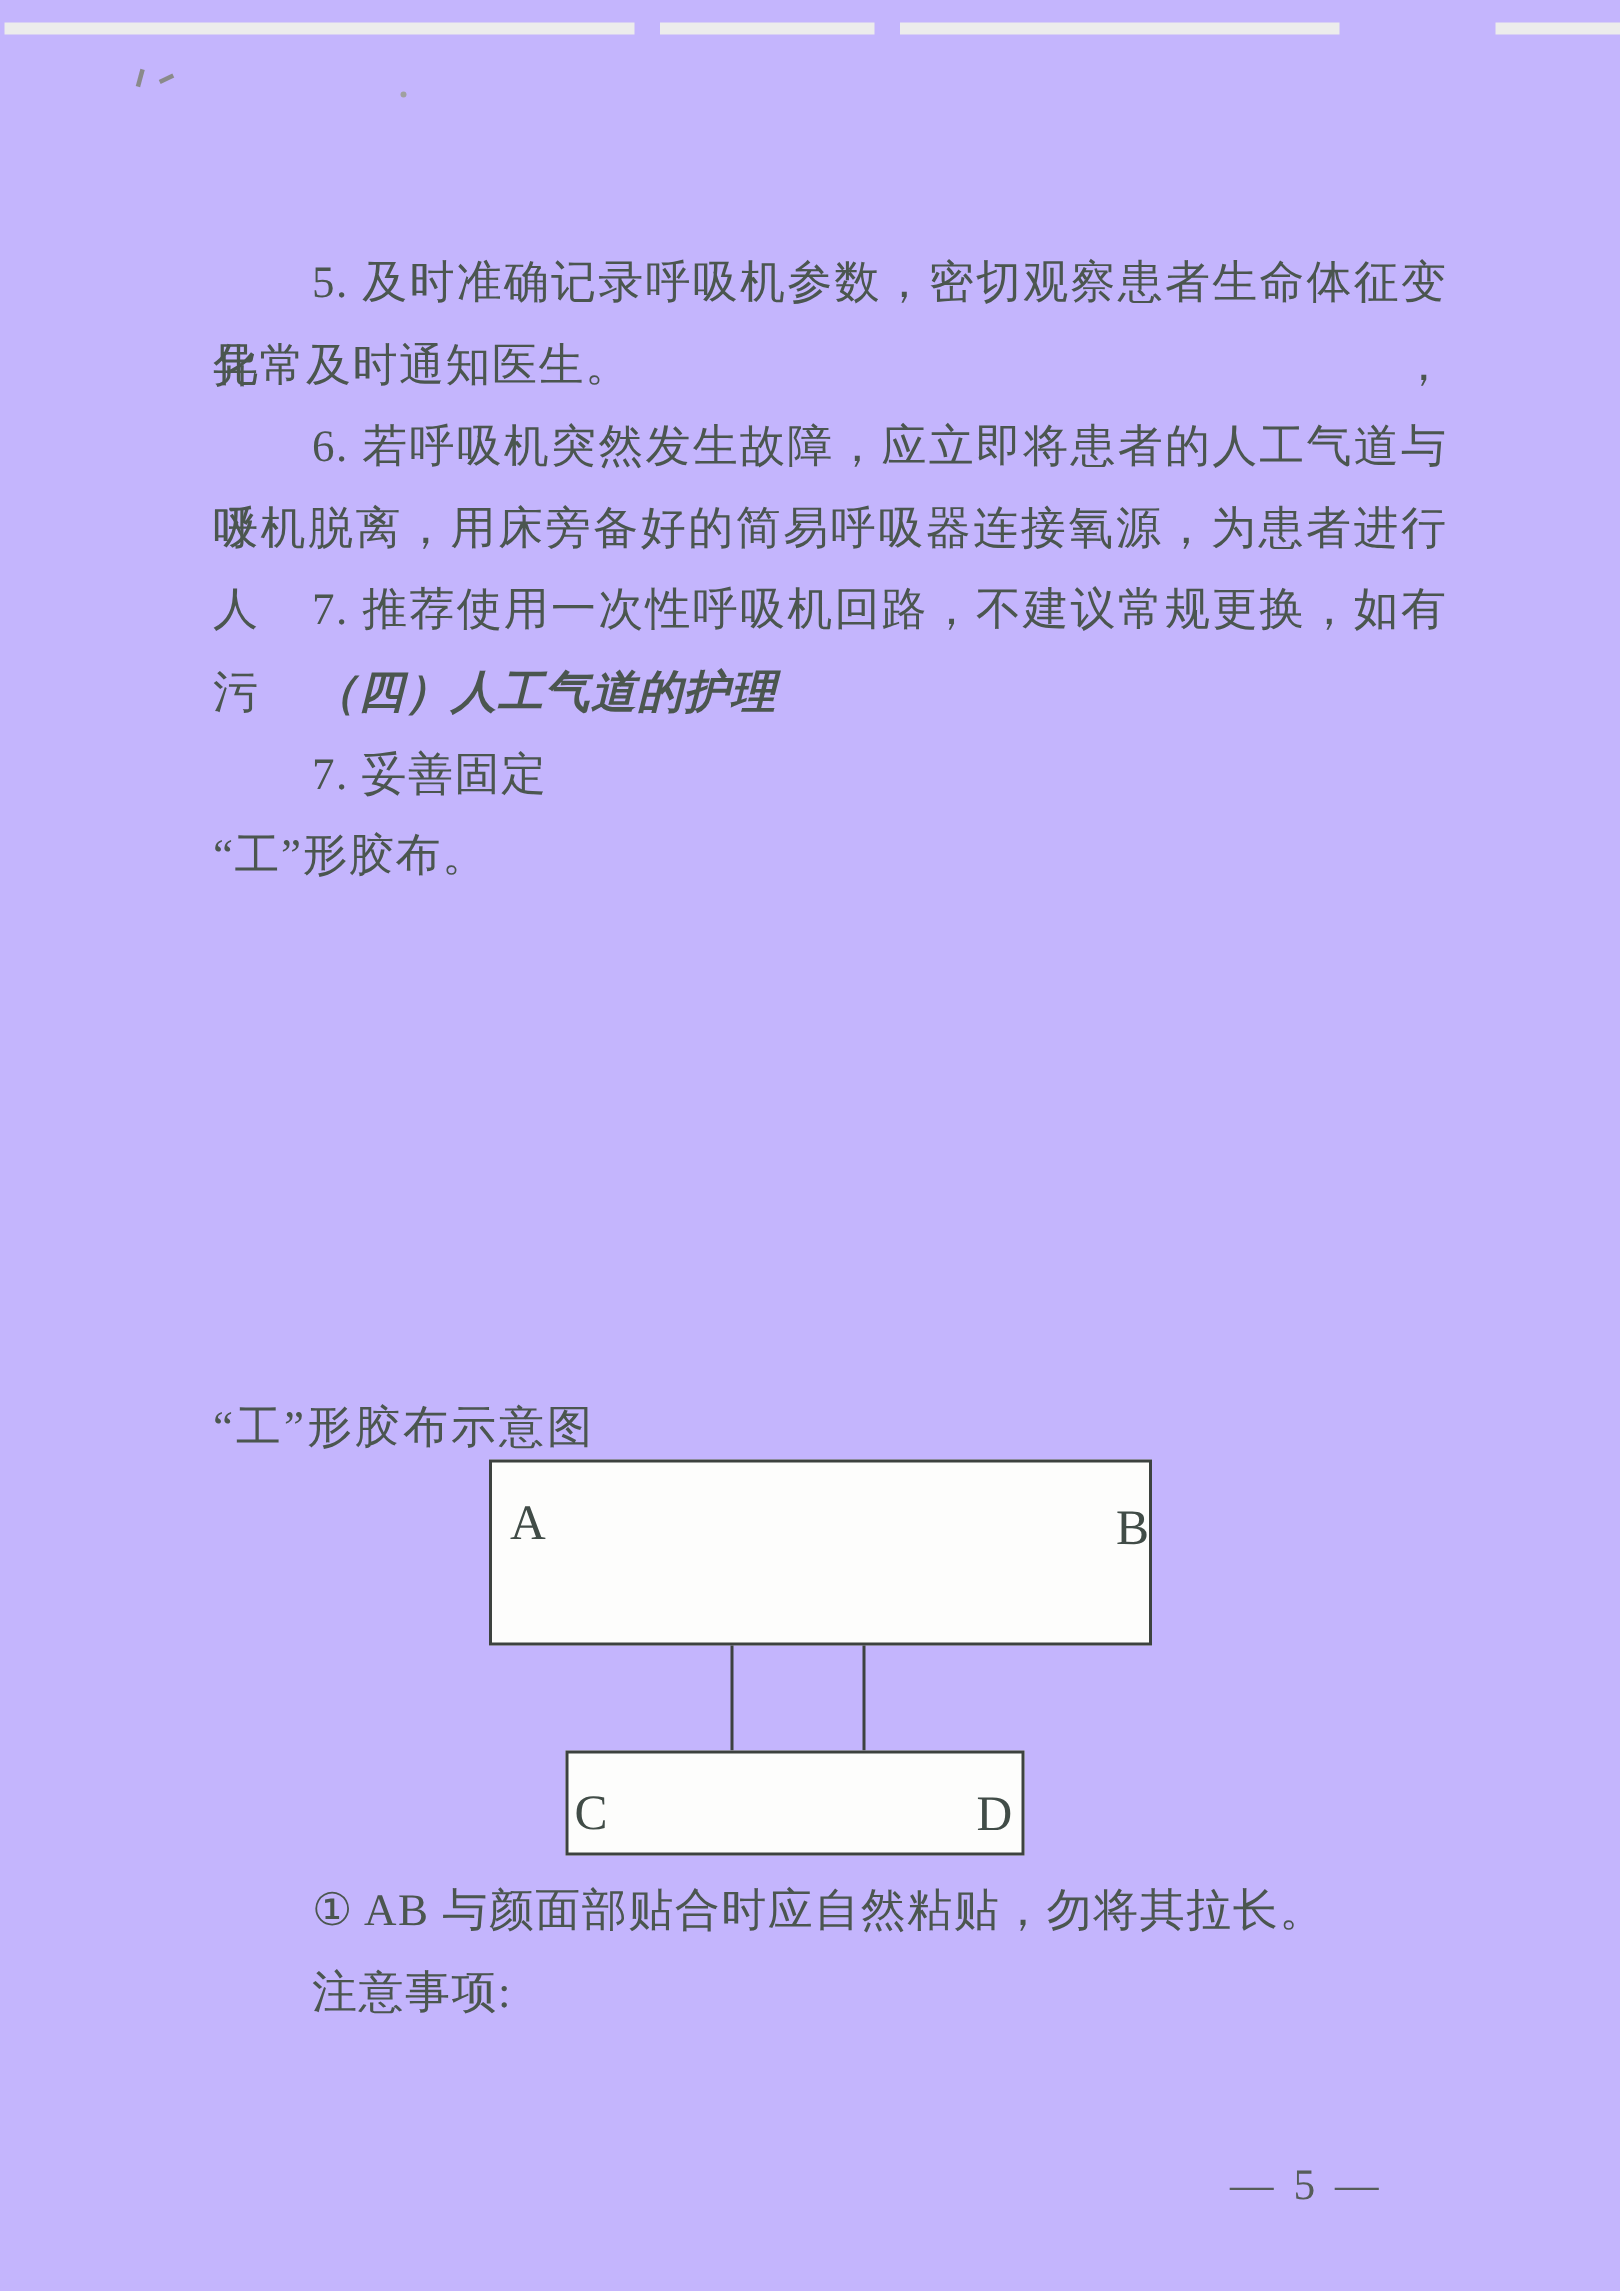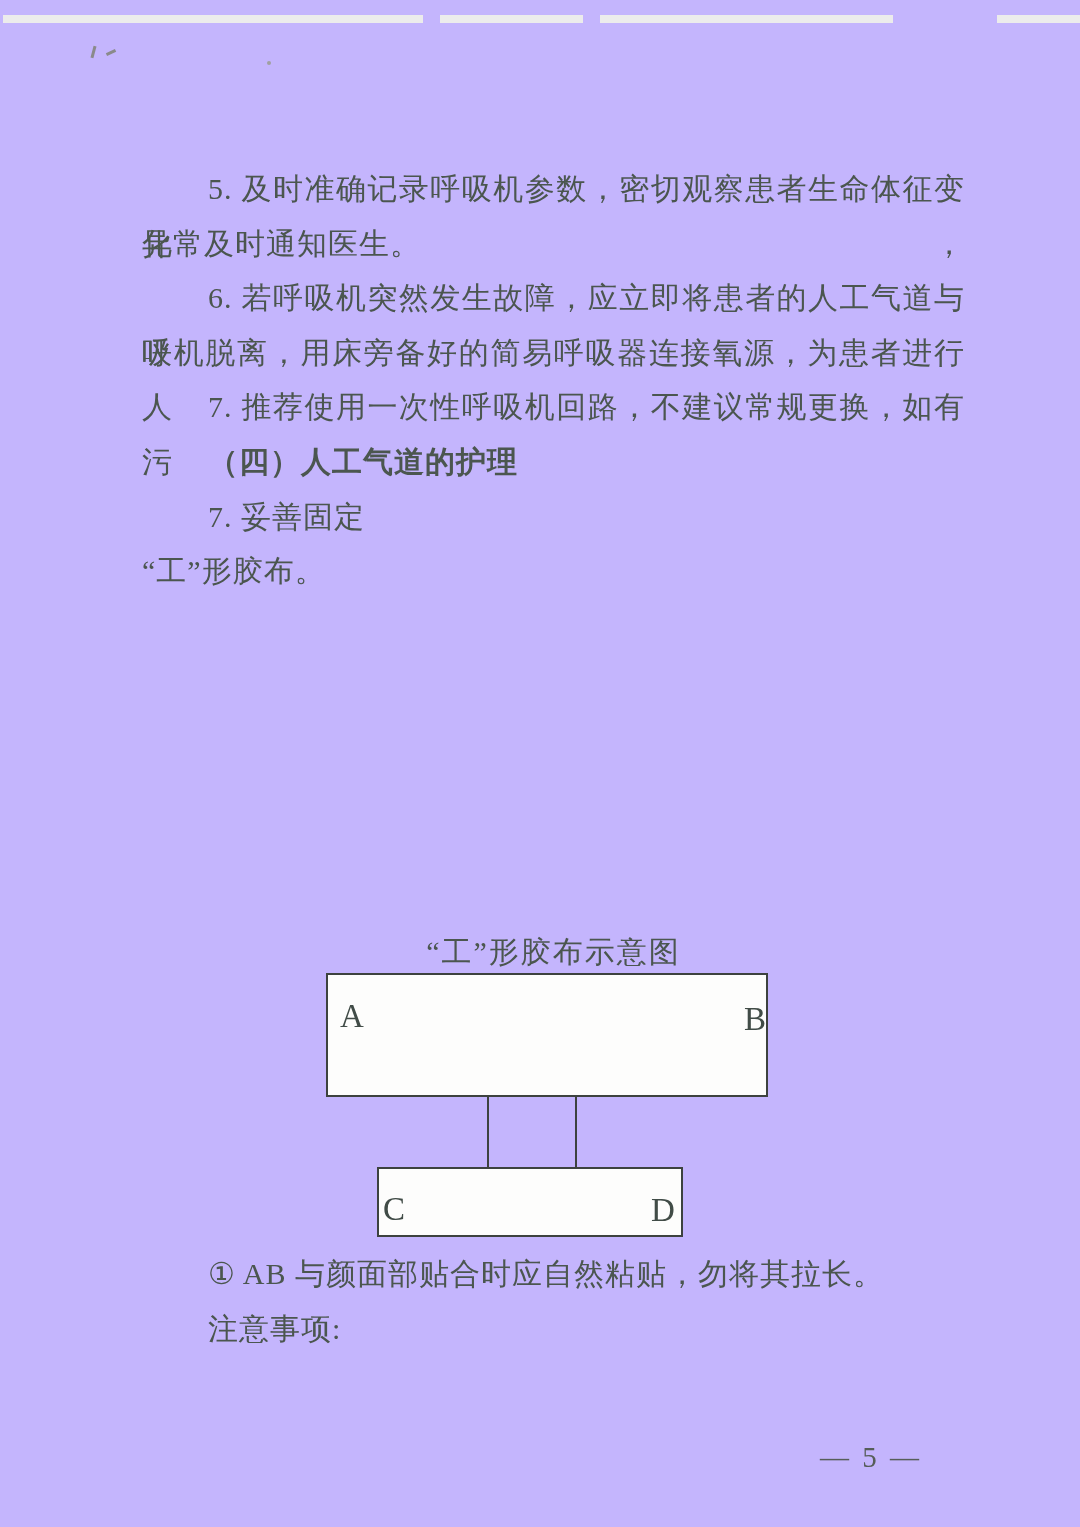--- a/index.html
+++ b/index.html
@@ -18,26 +18,26 @@
 
   .text-block{
     position:absolute;left:142px;top:162px;width:823px;
   }
   .line{
     height:54.6px;line-height:54.6px;font-size:30px;
     letter-spacing:1px;white-space:normal;
   }
   .indent{text-indent:66px;}
   .full{text-align:justify;text-align-last:justify;}
-  .bold{font-weight:700;}
+  .bold{font-weight:700;font-style:italic;}
 
   .figure-title{
     position:absolute;left:142px;top:925px;width:823px;
     height:54.6px;line-height:54.6px;font-size:30px;
-    text-align:center;letter-spacing:2px;color:#4b564f;
+    text-align:left;letter-spacing:2px;color:#4b564f;
   }
 
   .figure{position:absolute;left:0;top:0;width:1080px;height:1527px;pointer-events:none;}
   .rect-top{
     position:absolute;left:326px;top:973px;width:442px;height:124px;
     border:2px solid #3d423f;box-sizing:border-box;background:#fdfdfc;
   }
   .stem{
     position:absolute;left:487px;top:1097px;width:90px;height:70px;
     border-left:2px solid #3d423f;border-right:2px solid #3d423f;

